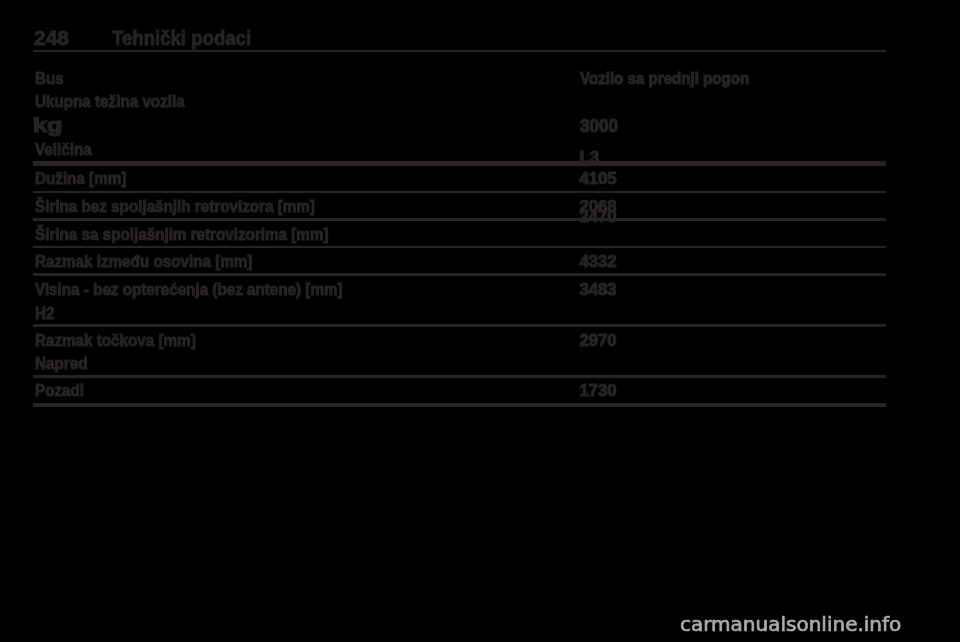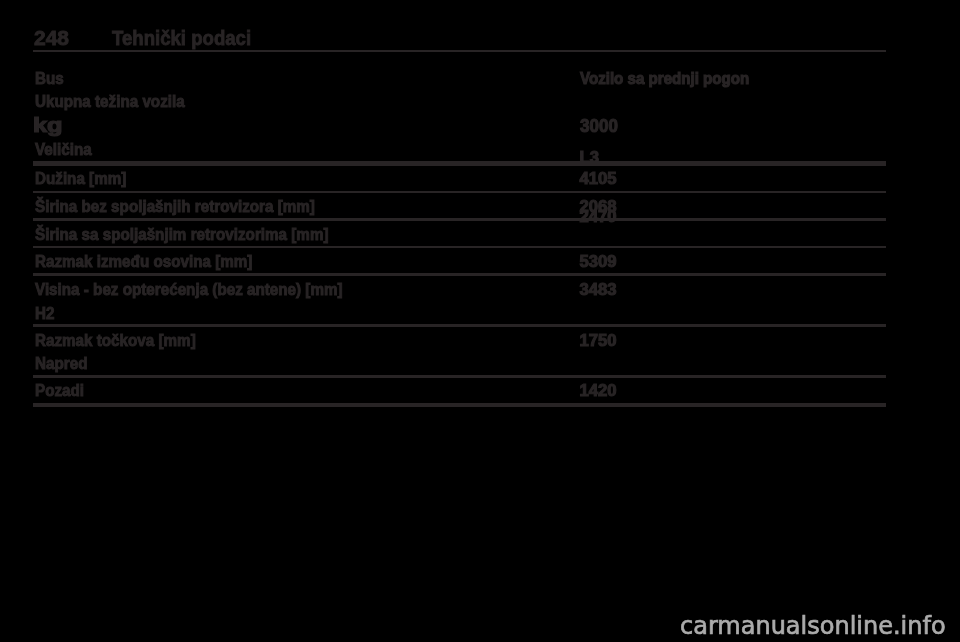--- a/index.html
+++ b/index.html
@@ -25,21 +25,21 @@
        white-space:nowrap;-webkit-text-stroke:0.95px #282425;
        transform:scaleX(0.912);transform-origin:left top;}
   .val{position:absolute;left:579.5px;color:#282425;font-weight:bold;font-size:16.7px;
        white-space:nowrap;-webkit-text-stroke:1.15px #282425;}
   .big{font-size:19.5px;left:33px;transform:scaleX(1.30);transform-origin:left top;-webkit-text-stroke:1.2px #282425;}
   .valtext{transform:scaleX(0.905);transform-origin:left top;}
   .valbig{font-size:18.5px;transform:scaleX(0.92);transform-origin:left top;}
   .rule{position:absolute;left:33px;width:853px;background:#282425;}
 
   
-  .wm{position:absolute;left:680px;top:612px;font-size:24px;color:#ababab;
+  .wm{position:absolute;left:680px;top:612px;font-size:20px;color:#ababab;
       font-family:"DejaVu Sans",sans-serif;-webkit-text-stroke:0.7px #ababab;
       white-space:nowrap;}
 </style>
 </head>
 <body>
 
 <div class="page">
  <div class="doc">
 
   <div class="hdr-num">248</div>
@@ -63,32 +63,32 @@
 
   <div class="lbl" style="top:197px">Širina bez spoljašnjih retrovizora [mm]</div>
   <div class="val" style="top:197px">2068</div>
   <div class="rule" style="top:218.2px;height:2.4px"></div>
 
   <div class="lbl" style="top:225px">Širina sa spoljašnjim retrovizorima [mm]</div>
   <div class="val" style="top:207px">2470</div>
   <div class="rule" style="top:245.9px;height:2.4px"></div>
 
   <div class="lbl" style="top:252px">Razmak između osovina [mm]</div>
-  <div class="val" style="top:252px">5309</div>
+  <div class="val" style="top:252px">4332</div>
   <div class="rule" style="top:273.3px;height:2.4px"></div>
 
   <div class="lbl" style="top:280px">Visina - bez opterećenja (bez antene) [mm]</div>
   <div class="val" style="top:280px">3483</div>
   <div class="lbl" style="top:304px">H2</div>
   <div class="rule" style="top:324.3px;height:2.6px"></div>
 
   <div class="lbl" style="top:331px">Razmak točkova [mm]</div>
-  <div class="val" style="top:331px">1750</div>
+  <div class="val" style="top:331px">2970</div>
   <div class="lbl" style="top:354px">Napred</div>
   <div class="rule" style="top:375.3px;height:2.4px"></div>
 
   <div class="lbl" style="top:381px">Pozadi</div>
-  <div class="val" style="top:381px">1420</div>
+  <div class="val" style="top:381px">1730</div>
   <div class="rule" style="top:402.5px;height:4.6px"></div>
 
  </div>
  <div class="wm">carmanualsonline.info</div>
 </div>
 
 </body></html>

